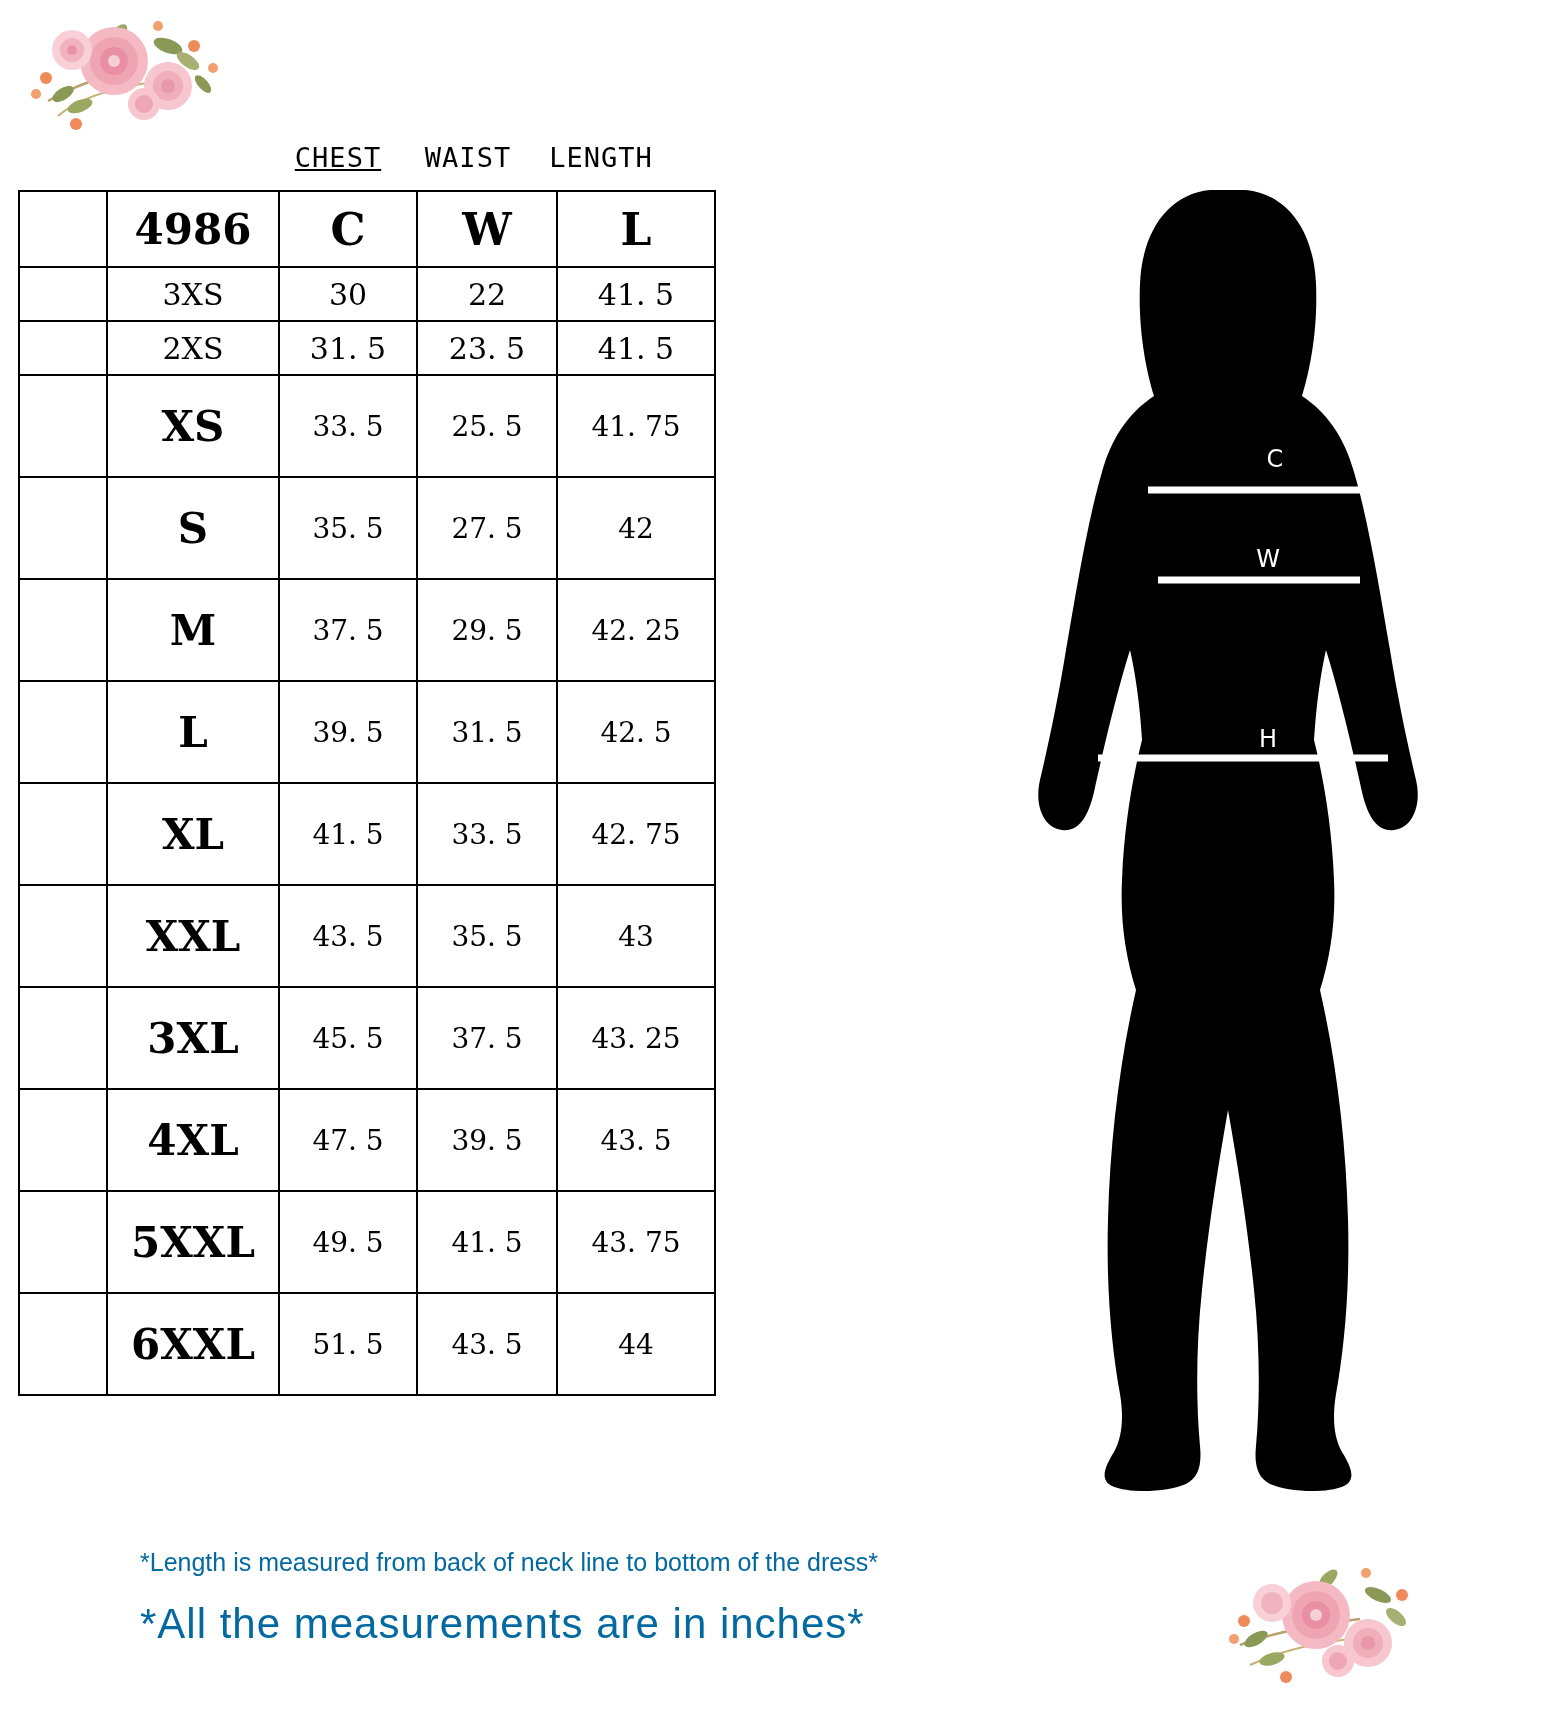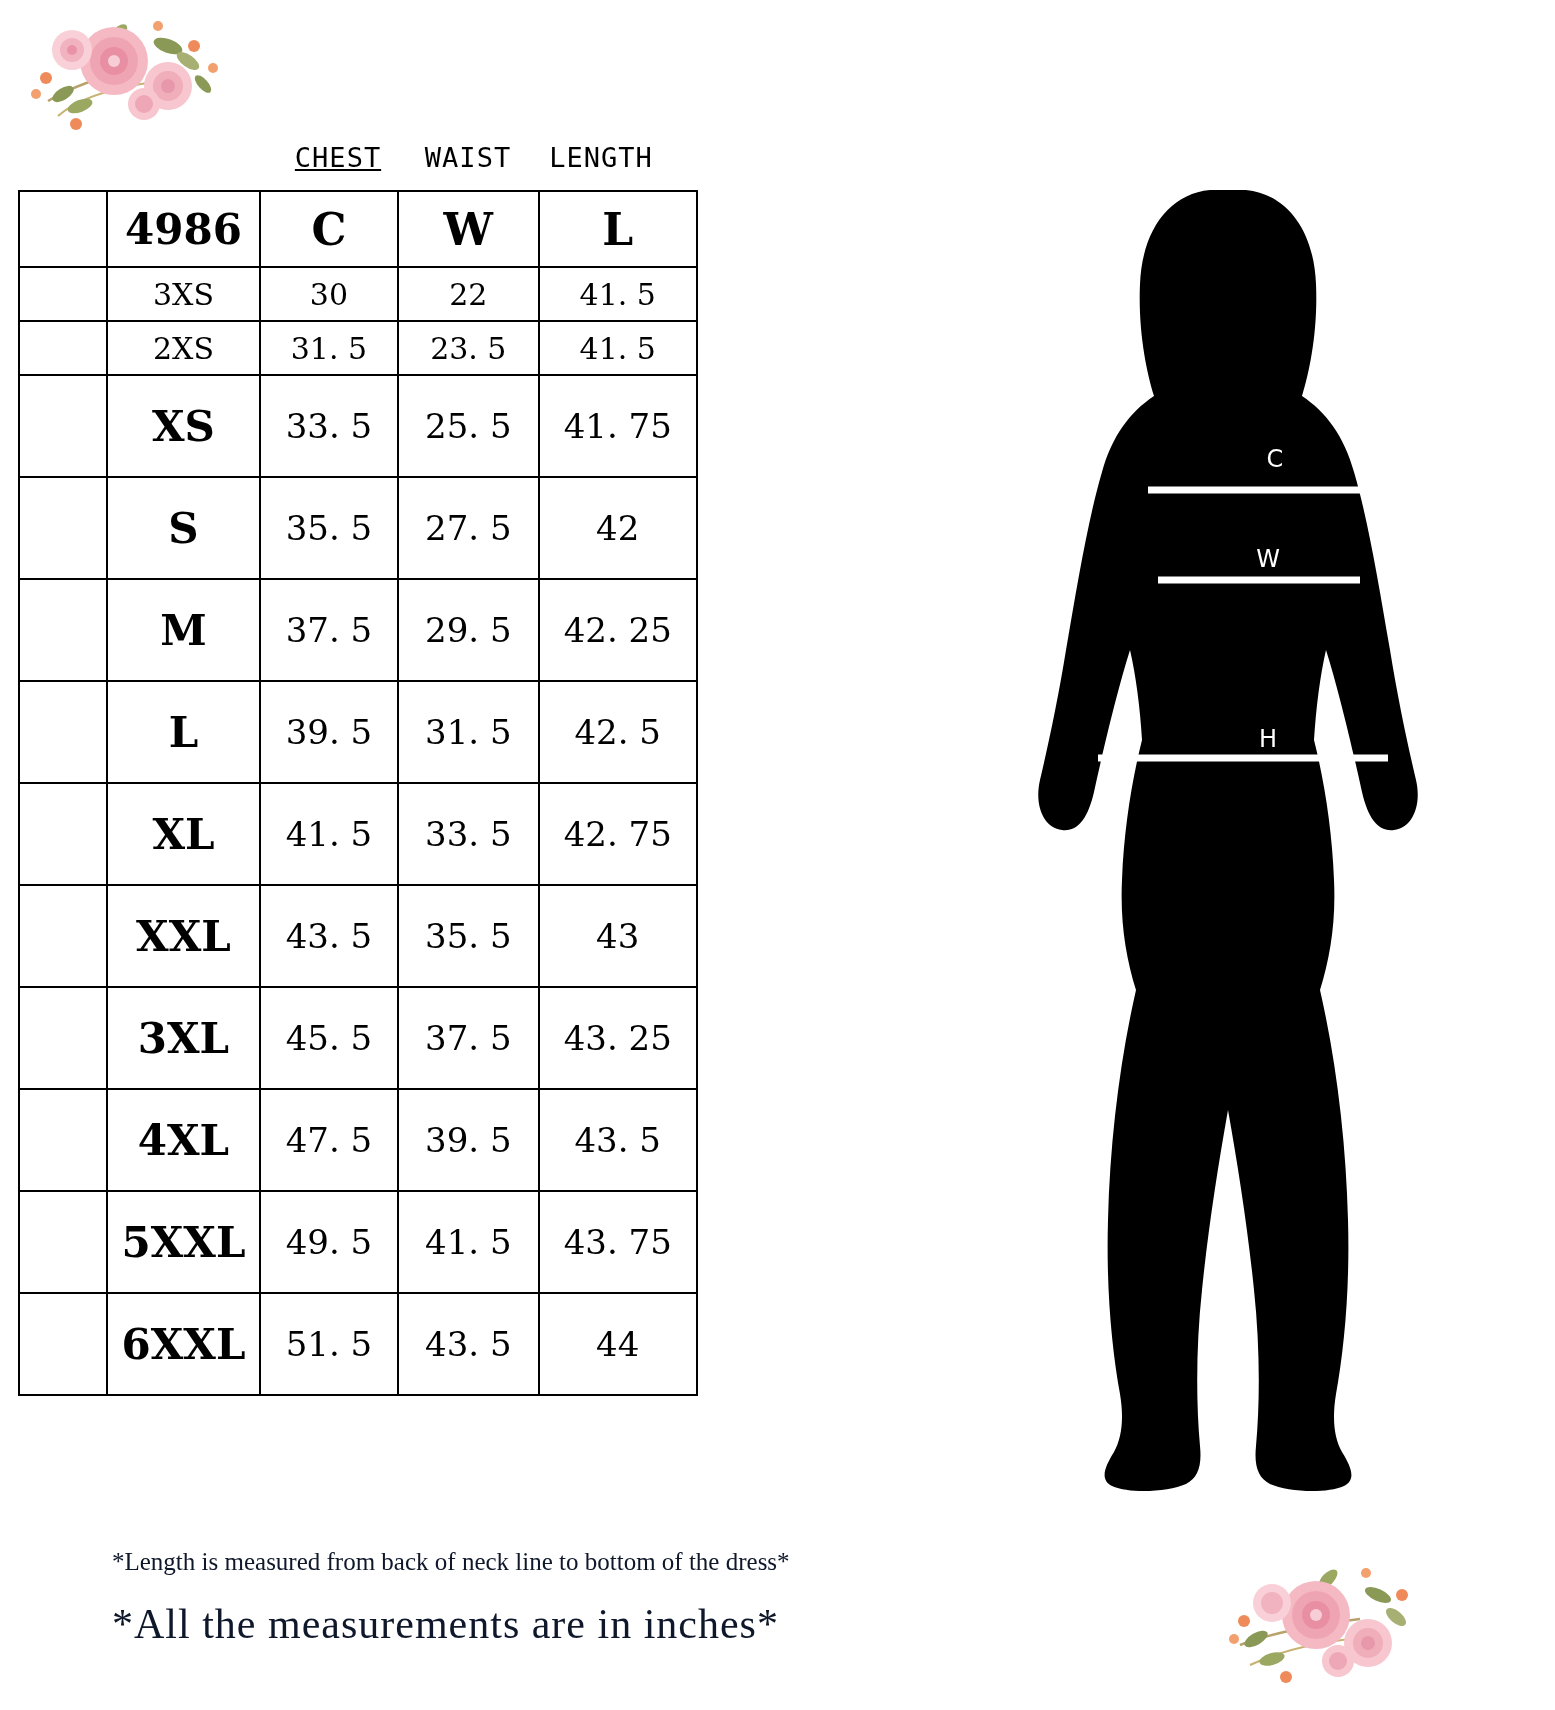--- a/index.html
+++ b/index.html
@@ -54,49 +54,50 @@
     table-layout: fixed;
   }
   .size-table td {
     border: 2px solid #000000;
     text-align: center;
     vertical-align: middle;
     font-family: "DejaVu Serif", serif;
     padding: 0;
   }
   .c-spacer { width: 88px; }
-  .c-size   { width: 152px; border-radius: 18px; }
+  .c-size   { width: 172px; border-radius: 18px; }
   .c-chest  { width: 138px; }
   .c-waist  { width: 140px; }
   .c-length { width: 158px; }
 
   .size-table tr.head td {
     height: 74px;
     font-size: 44px;
     font-weight: bold;
   }
   .size-table tr.head td.c-size {
     font-size: 42px;
   }
   .size-table tr.r-small td { height: 52px; margin-top: 21px; }
   .size-table tr.r-small td.lbl { font-size: 30px; }
   .size-table tr.r-small td.val { font-size: 30px; }
 
   .size-table tr.r-big td { height: 100px; }
   .size-table tr.r-big td.lbl { font-size: 42px; font-weight: bold; margin-left: 37px; }
-  .size-table tr.r-big td.val { font-size: 34px; }
+  .size-table tr.r-big td.val { font-size: 28px; }
 
   .size-table td.spacer { border-left: 2px solid #000; }
 
   
   .note {
     position: absolute;
-    font-family: Liberation Serif, serif;
-    color: #0f172a;
+    font-family: Liberation Sans, sans-serif;
+    color: #0369a1;
     white-space: nowrap;
+    margin-left: 28px;
   }
   .note-1 {
     left: 112px;
     top: 1548px;
     font-size: 25px;
     letter-spacing: 0px;
   }
   .note-2 {
     left: 112px;
     top: 1600px;

